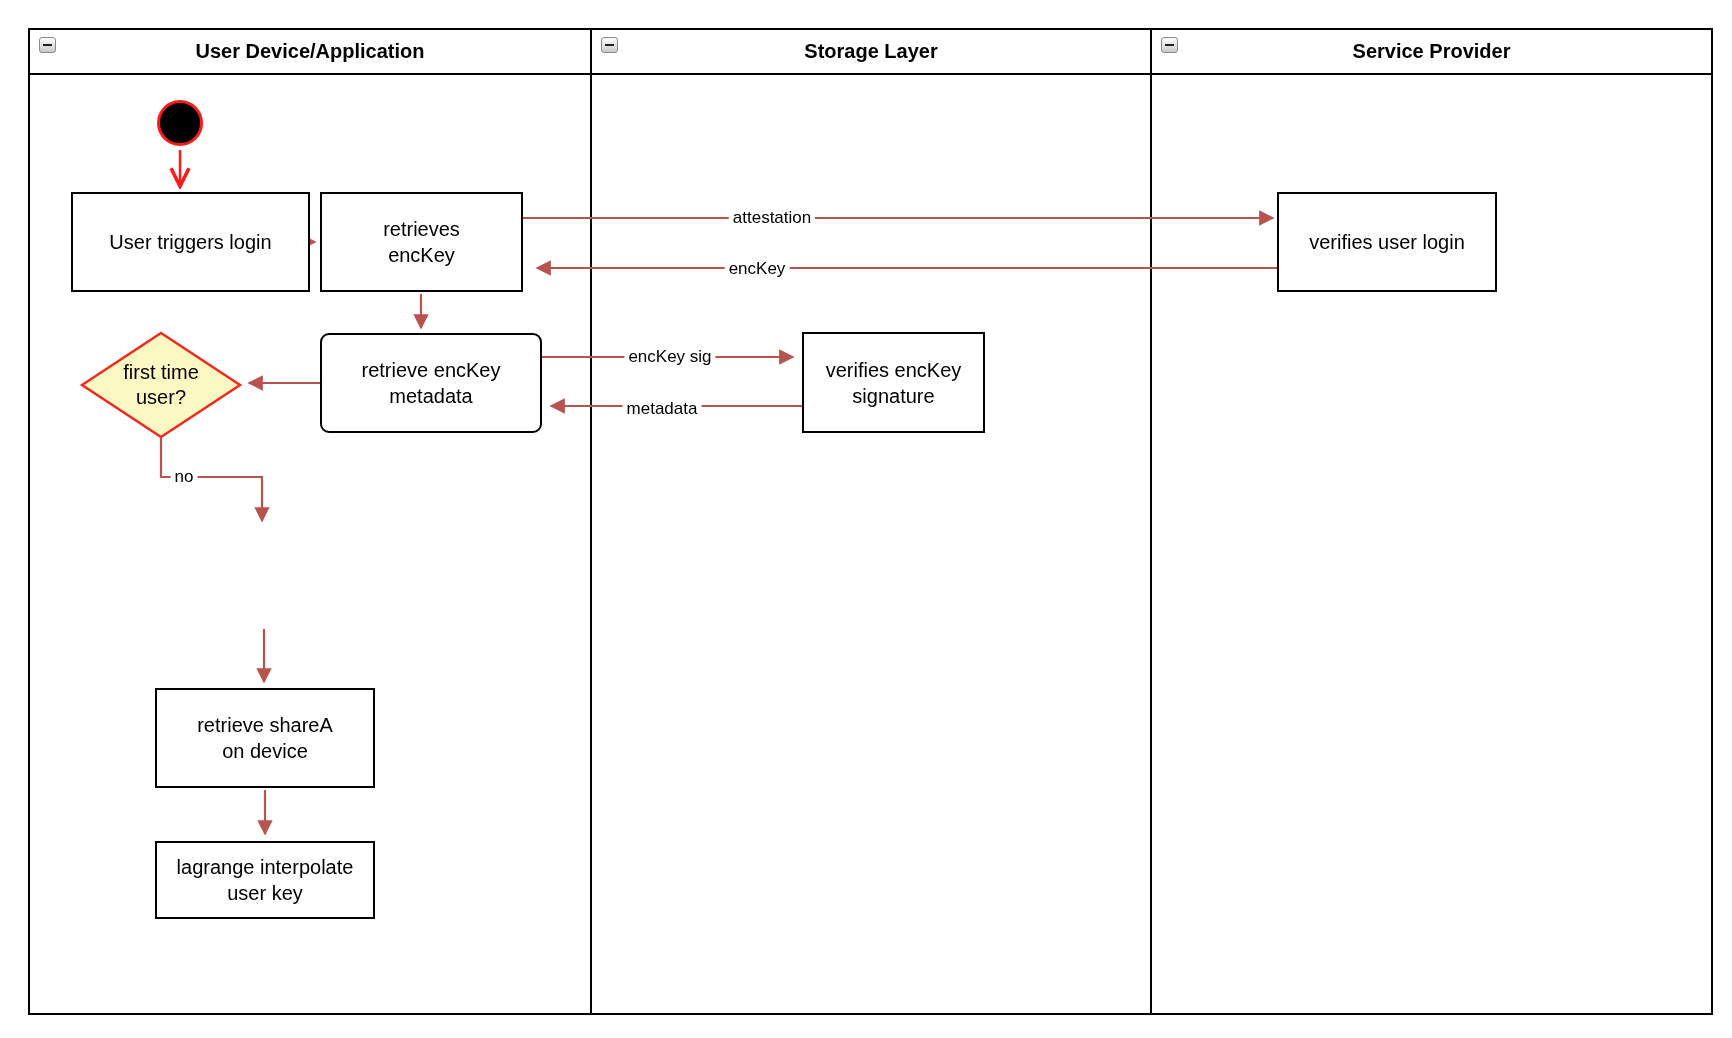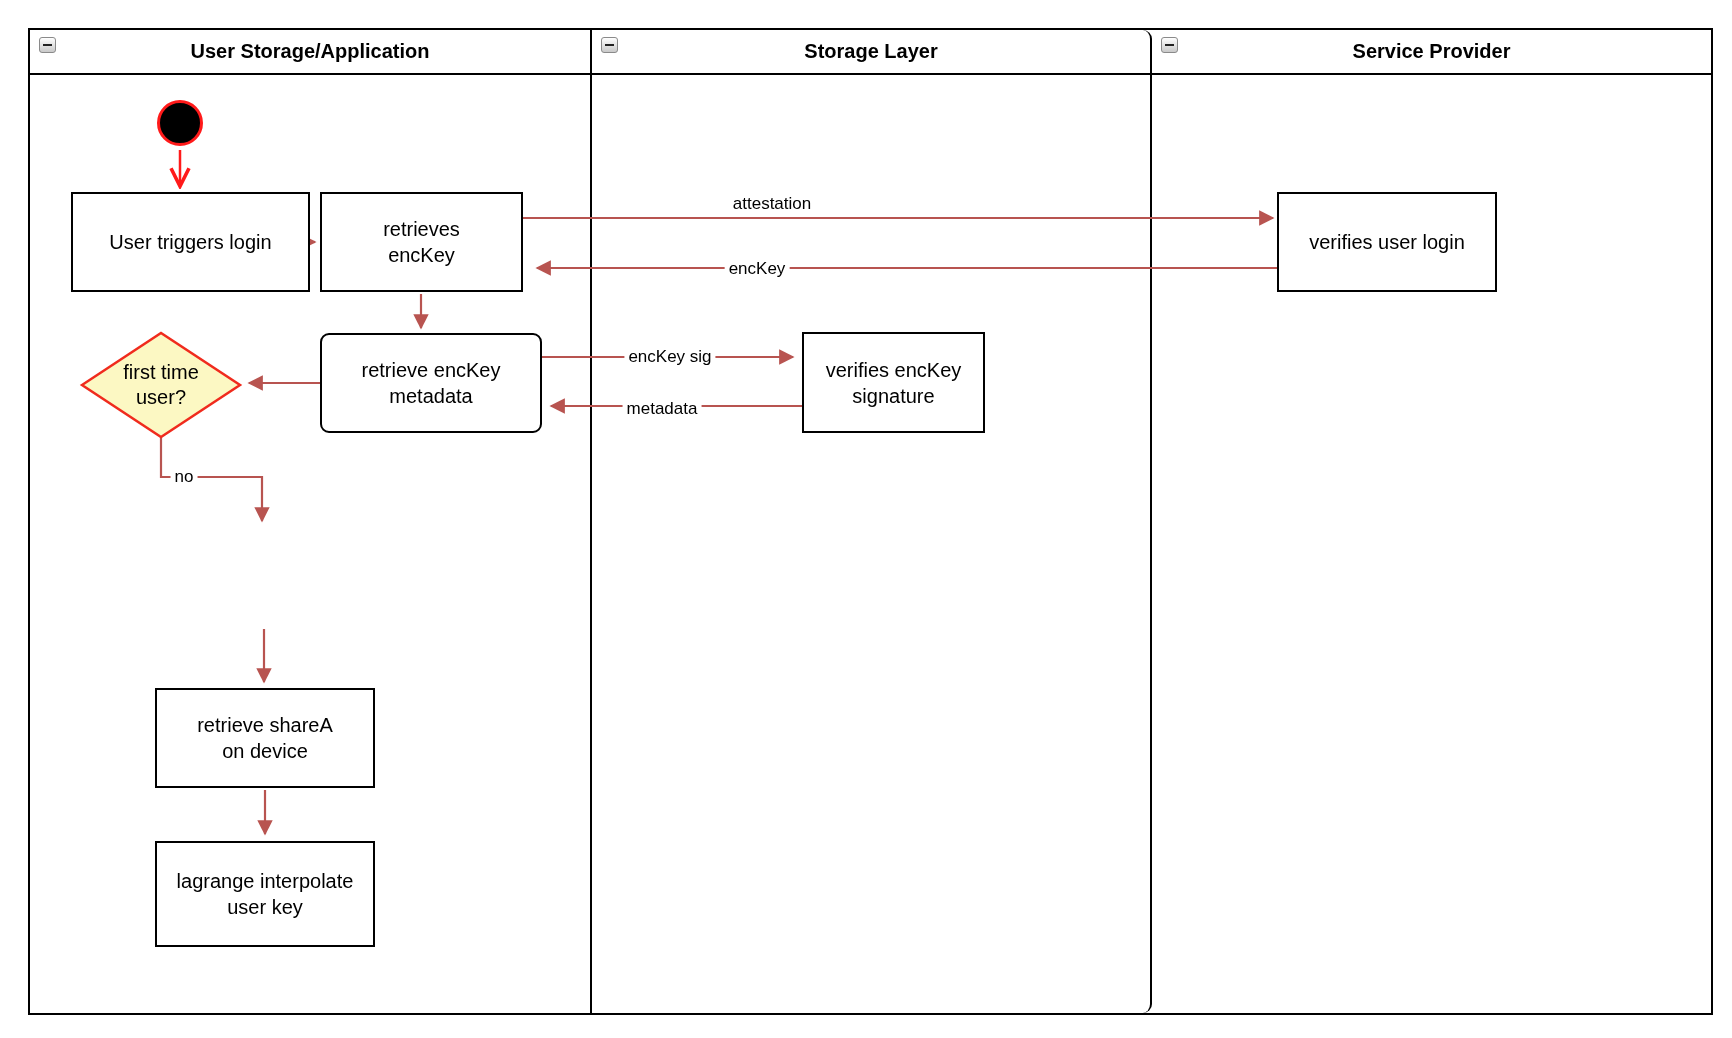--- a/index.html
+++ b/index.html
@@ -6,21 +6,21 @@
   .canvas{
     position:relative;width:1732px;height:1038px;background:#fff;overflow:hidden;
     font-family:"Liberation Sans", sans-serif;color:#000;
   }
   .pool{
     position:absolute;left:28px;top:28px;width:1685px;height:987px;
     border:2px solid #000;box-sizing:border-box;display:flex;z-index:1;background:#fff;
   }
   .lane{box-sizing:border-box;position:relative;}
   .lane.l1{width:562px;border-right:2px solid #000;}
-  .lane.l2{width:560px;border-right:2px solid #000;border-radius:9px;}
+  .lane.l2{width:560px;border-right:2px solid #000;}
   .lane.l3{flex:1;}
   .lane-header{
     height:45px;border-bottom:2px solid #000;box-sizing:border-box;position:relative;
     display:flex;align-items:center;justify-content:center;
     font-weight:bold;font-size:20px;
   }
   .collapse-btn{
     position:absolute;left:9px;top:7px;width:17px;height:16px;box-sizing:border-box;
     border:1px solid #8a8a8a;border-radius:3px;
     background:linear-gradient(#ffffff,#c9c9c9);
@@ -46,21 +46,21 @@
 <body>
 
 <div class="canvas">
 
   <div class="pool">
     <div class="lane l1">
       <div class="lane-header">
         <span class="collapse-btn">
           <span class="minus-bar"></span>
         </span>
-        <span>User Storage/Application</span>
+        <span>User Device/Application</span>
       </div>
     </div>
     <div class="lane l2">
       <div class="lane-header">
         <span class="collapse-btn">
           <span class="minus-bar"></span>
         </span>
         <span>Storage Layer</span>
       </div>
     </div>
@@ -114,27 +114,27 @@
   <div class="node" style="left:320px;top:333px;width:222px;height:100px;border-radius:9px;">retrieve encKey
 metadata</div>
 
   <div class="node" style="left:802px;top:332px;width:183px;height:101px;text-align:center;">verifies encKey
 signature</div>
 
 
   <div class="node" style="left:155px;top:688px;width:220px;height:100px;">retrieve shareA
 on device</div>
 
-  <div class="node" style="left:155px;top:841px;width:220px;height:106px;">lagrange interpolate
+  <div class="node" style="left:155px;top:841px;width:220px;height:78px;">lagrange interpolate
 user key</div>
 
   <div class="diamond-label" style="left:101px;top:357px;width:120px;height:56px;">first time
 user?</div>
 
-  <div class="elabel" style="left:772px;top:204px;">attestation</div>
+  <div class="elabel" style="left:772px;top:218px;">attestation</div>
 
   <div class="elabel" style="left:757px;top:269px;">encKey</div>
 
   <div class="elabel" style="left:670px;top:357px;">encKey sig</div>
 
   <div class="elabel" style="left:662px;top:409px;">metadata</div>
 
   <div class="elabel" style="left:184px;top:477px;">no</div>
 
 </div>

